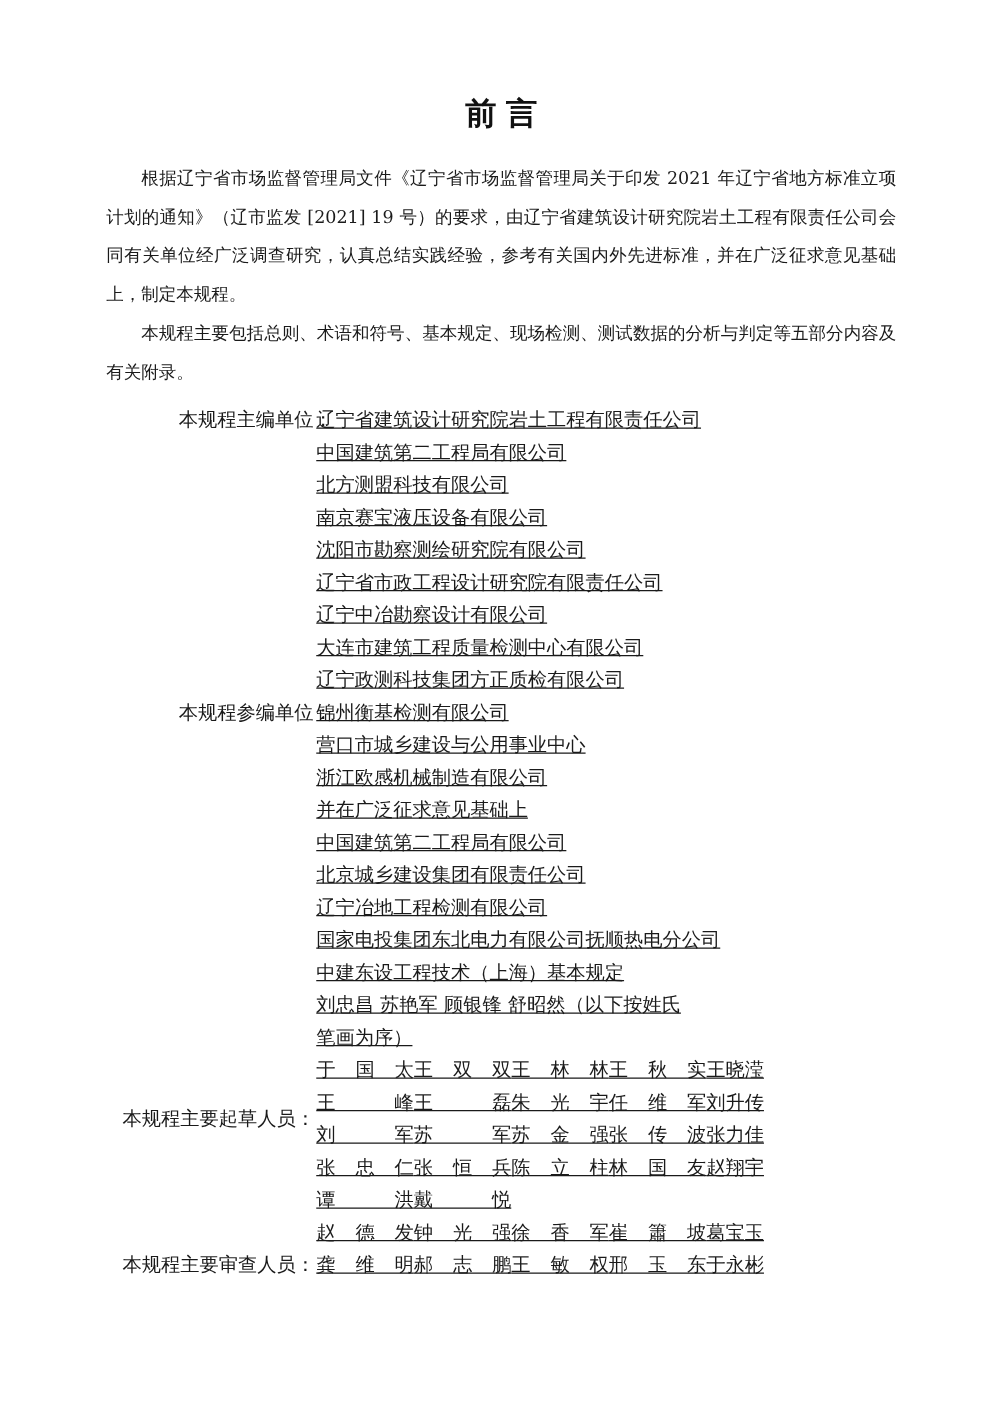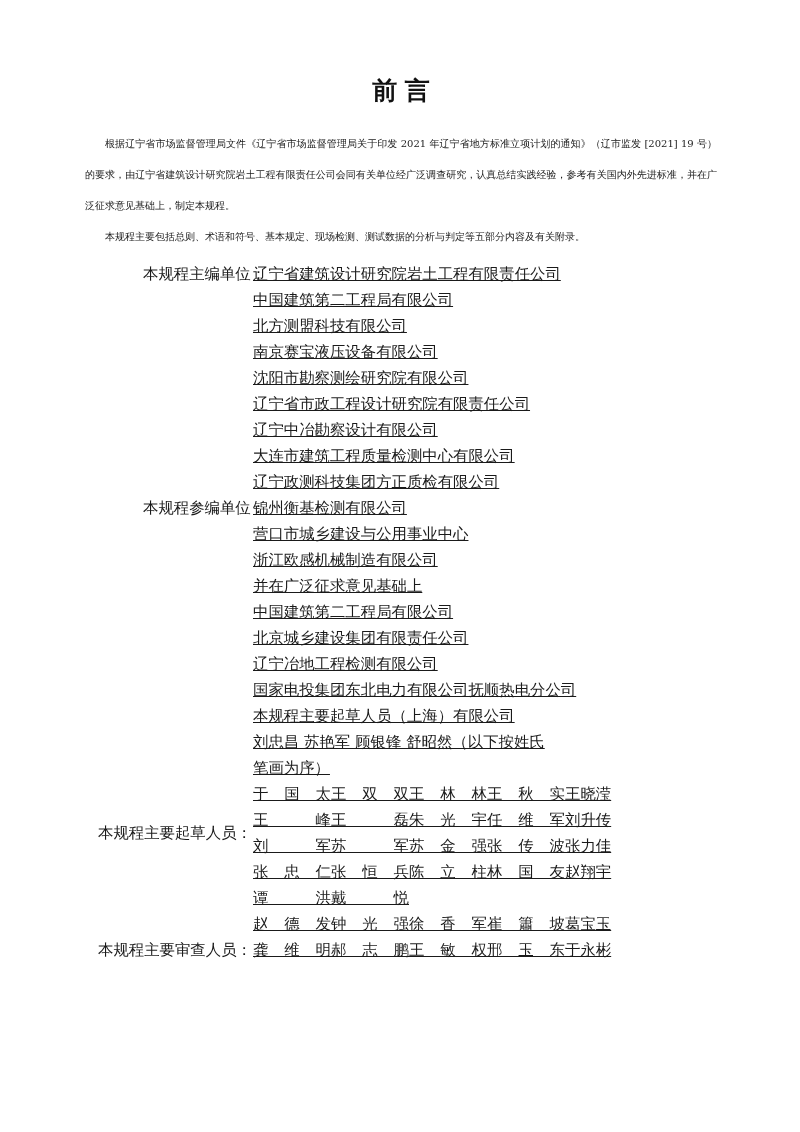--- a/index.html
+++ b/index.html
@@ -43,21 +43,21 @@
     letter-spacing: 0.30em;
     text-indent: 0.30em;
     line-height: 1.2;
     padding-top: 76px;
     color: #111;
   }
 
   
   .para {
     margin: 0;
-    font-size: 10px;
+    font-size: 14px;
     line-height: 31px;
     text-align: justify;
     text-justify: inter-character;
     text-indent: 2em;
     color: #1a1a1a;
     word-break: break-all;
   }
   .para.first { margin-top: 22px; }
 
   
@@ -143,21 +143,21 @@
           <div>大连市建筑工程质量检测中心有限公司</div>
           <div>辽宁政测科技集团方正质检有限公司</div>
           <div>锦州衡基检测有限公司</div>
           <div>营口市城乡建设与公用事业中心</div>
           <div>浙江欧感机械制造有限公司</div>
           <div>并在广泛征求意见基础上</div>
           <div>中国建筑第二工程局有限公司</div>
           <div>北京城乡建设集团有限责任公司</div>
           <div>辽宁冶地工程检测有限公司</div>
           <div>国家电投集团东北电力有限公司抚顺热电分公司</div>
-          <div>本规程主要起草人员（上海）有限公司</div>
+          <div>中建东设工程技术（上海）基本规定</div>
         </div>
       </div>
 
       <div class="row">
         <div class="row-label wide">本规程主要起草人员：</div>
         <div class="row-value">
           <div>刘忠昌  苏艳军  顾银锋  舒昭然（以下按姓氏</div>
           <div>笔画为序）</div>
 
           <div class="name-row">

